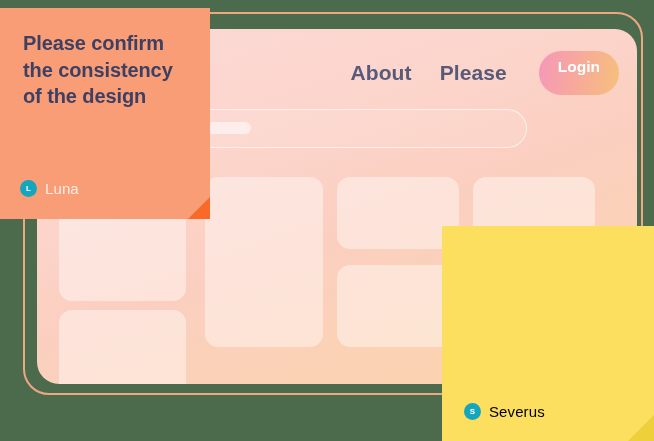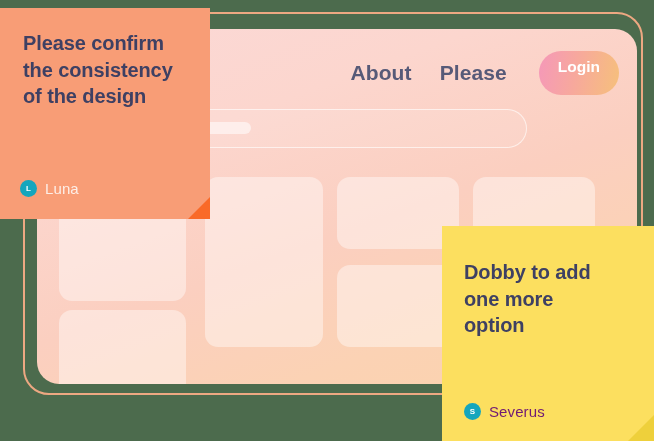--- a/index.html
+++ b/index.html
@@ -152,21 +152,21 @@
   }
 
   
   .note-yellow {
     left: 442px; top: 226px;
     width: 212px; height: 215px;
     background: #fcdf5f;
   }
   .note-yellow .note-text { padding-left: 2px; padding-top: 11px; }
   .note-yellow .note-author { bottom: 21px; left: 22px; }
-  .note-yellow .author-name { color: #701a75; }
+  .note-yellow .author-name { color: #000000; }
   .fold-yellow {
     position: absolute;
     right: 0; bottom: 0;
     width: 0; height: 0;
     border-left: 26px solid transparent;
     border-bottom: 26px solid #eed03b;
   }
 </style>
 </head>
 <body>
@@ -202,23 +202,20 @@
 the consistency
 of the design</div>
     <div class="note-author">
       <span class="avatar">L</span>
       <span class="author-name">Luna</span>
     </div>
     <div class="fold-orange"></div>
   </div>
 
   <div class="note note-yellow">
-    <div class="note-text">Dobby to add
-one more
-option</div>
     <div class="note-author">
       <span class="avatar">S</span>
       <span class="author-name">Severus</span>
     </div>
     <div class="fold-yellow"></div>
   </div>
 
 </div>
 
 </body></html>

